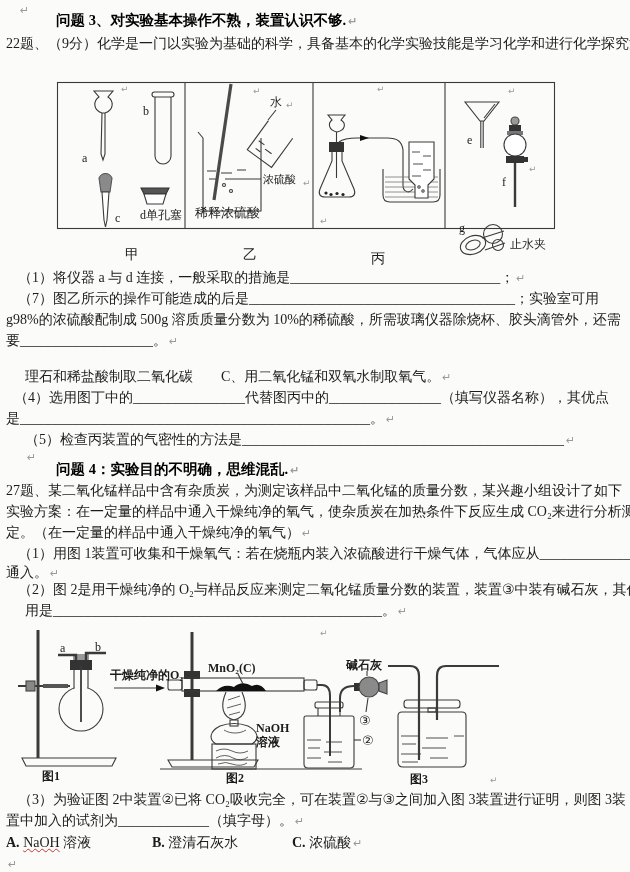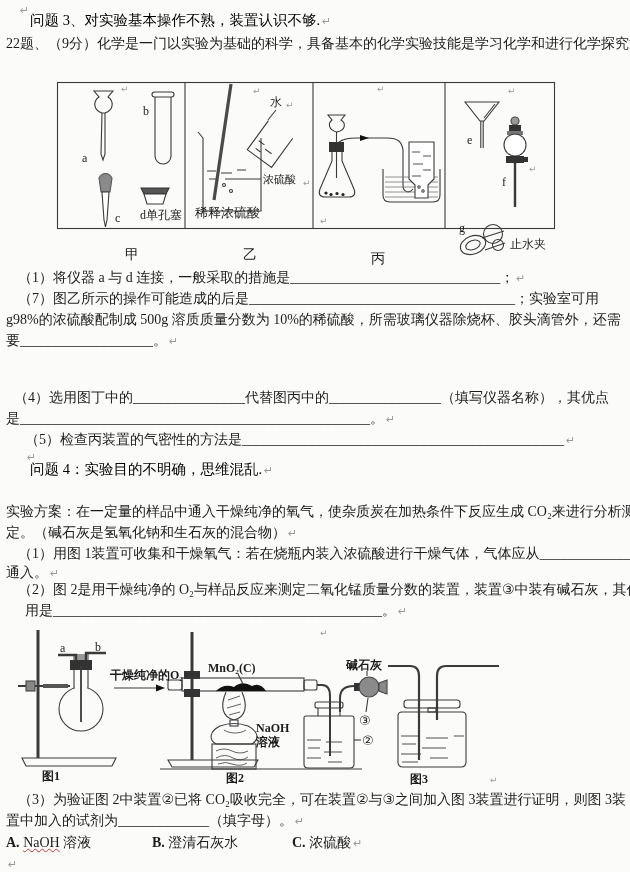--- a/index.html
+++ b/index.html
@@ -1,19 +1,19 @@
 <!DOCTYPE html>
 <html><head>
 <meta charset="utf-8">
 <style>
   html,body{margin:0;padding:0;background:#fff;}
   .page{position:relative;width:630px;height:872px;background:#fbfbfa;
         font-family:"Liberation Serif","DejaVu Sans",serif;color:#1c1c1c;overflow:hidden;}
   .line{position:absolute;font-size:14px;line-height:17px;white-space:pre;}
-  .h{font-weight:normal;font-size:14.5px;color:#000;}
+  .h{font-weight:bold;font-size:14.5px;color:#000;margin-left:26px;}
   .ret{color:#9a9a9a;font-size:11px;margin-left:2px;}
   .collabel{position:absolute;font-size:14px;}
   .opt-label{font-weight:bold;}
   .wavy{text-decoration:underline;text-decoration-style:wavy;text-decoration-color:#c33;text-decoration-thickness:1px;}
   svg{position:absolute;overflow:visible;}
   svg text{font-family:"Liberation Serif","DejaVu Sans",serif;fill:#1c1c1c;stroke:none;font-size:12px;}
   svg text.small{font-size:11px;}
   svg text.cap{font-size:13px;}
   svg text.bold{font-weight:bold;}
   svg text.svg-ret{fill:#999;font-size:9px;}
@@ -135,29 +135,31 @@
   </svg>
 
   <span class="collabel" style="left:125px;top:246px">甲</span>
   <span class="collabel" style="left:243px;top:246px">乙</span>
   <span class="collabel" style="left:371px;top:250px">丙</span>
 
   <div class="line" style="left:18px;top:269px"><span>（1）将仪器 a 与 d 连接，一般采取的措施是______________________________；</span><span class="ret">↵</span></div>
   <div class="line" style="left:18px;top:290px">（7）图乙所示的操作可能造成的后是______________________________________；实验室可用</div>
   <div class="line" style="left:6px;top:311px">g98%的浓硫酸配制成 500g 溶质质量分数为 10%的稀硫酸，所需玻璃仪器除烧杯、胶头滴管外，还需</div>
   <div class="line" style="left:6px;top:332px"><span>要___________________。</span><span class="ret">↵</span></div>
+  <div class="line" style="left:25px;top:368px"><span>理石和稀盐酸制取二氧化碳        C、用二氧化锰和双氧水制取氧气。</span><span class="ret">↵</span></div>
   <div class="line" style="left:14px;top:389px">（4）选用图丁中的________________代替图丙中的________________（填写仪器名称），其优点</div>
   <div class="line" style="left:6px;top:410px"><span>是__________________________________________________。</span><span class="ret">↵</span></div>
   <div class="line" style="left:25px;top:431px"><span>（5）检查丙装置的气密性的方法是______________________________________________</span><span class="ret">↵</span></div>
 
   <span class="line ret" style="left:25px;top:449px">↵</span>
 
   <div class="line h" style="left:30px;top:461px"><span>问题 4：实验目的不明确，思维混乱.</span><span class="ret">↵</span></div>
+  <div class="line" style="left:6px;top:482px">27题、某二氧化锰样品中含有杂质炭，为测定该样品中二氧化锰的质量分数，某兴趣小组设计了如下</div>
   <div class="line" style="left:6px;top:503px">实验方案：在一定量的样品中通入干燥纯净的氧气，使杂质炭在加热条件下反应生成 CO₂来进行分析测</div>
-  <div class="line" style="left:6px;top:524px"><span>定。（碱石灰是氢氧化钠和生石灰的混合物）</span><span class="ret">↵</span></div>
+  <div class="line" style="left:6px;top:524px"><span>定。（在一定量的样品中通入干燥纯净的氧气）</span><span class="ret">↵</span></div>
   <div class="line" style="left:18px;top:545px">（1）用图 1装置可收集和干燥氧气：若在烧瓶内装入浓硫酸进行干燥气体，气体应从_____________端</div>
   <div class="line" style="left:6px;top:564px"><span>通入。</span><span class="ret">↵</span></div>
   <div class="line" style="left:18px;top:581px">（2）图 2是用干燥纯净的 O₂与样品反应来测定二氧化锰质量分数的装置，装置③中装有碱石灰，其作</div>
   <div class="line" style="left:25px;top:602px"><span>用是_______________________________________________。</span><span class="ret">↵</span></div>
 
   <svg style="left:10px;top:622px" width="505" height="168" viewBox="0 0 505 168">
     <g stroke="#3a3a3a" fill="none" stroke-width="1.1">
 
       <g>
         <line x1="28" y1="8" x2="28" y2="136" stroke-width="3"></line>

